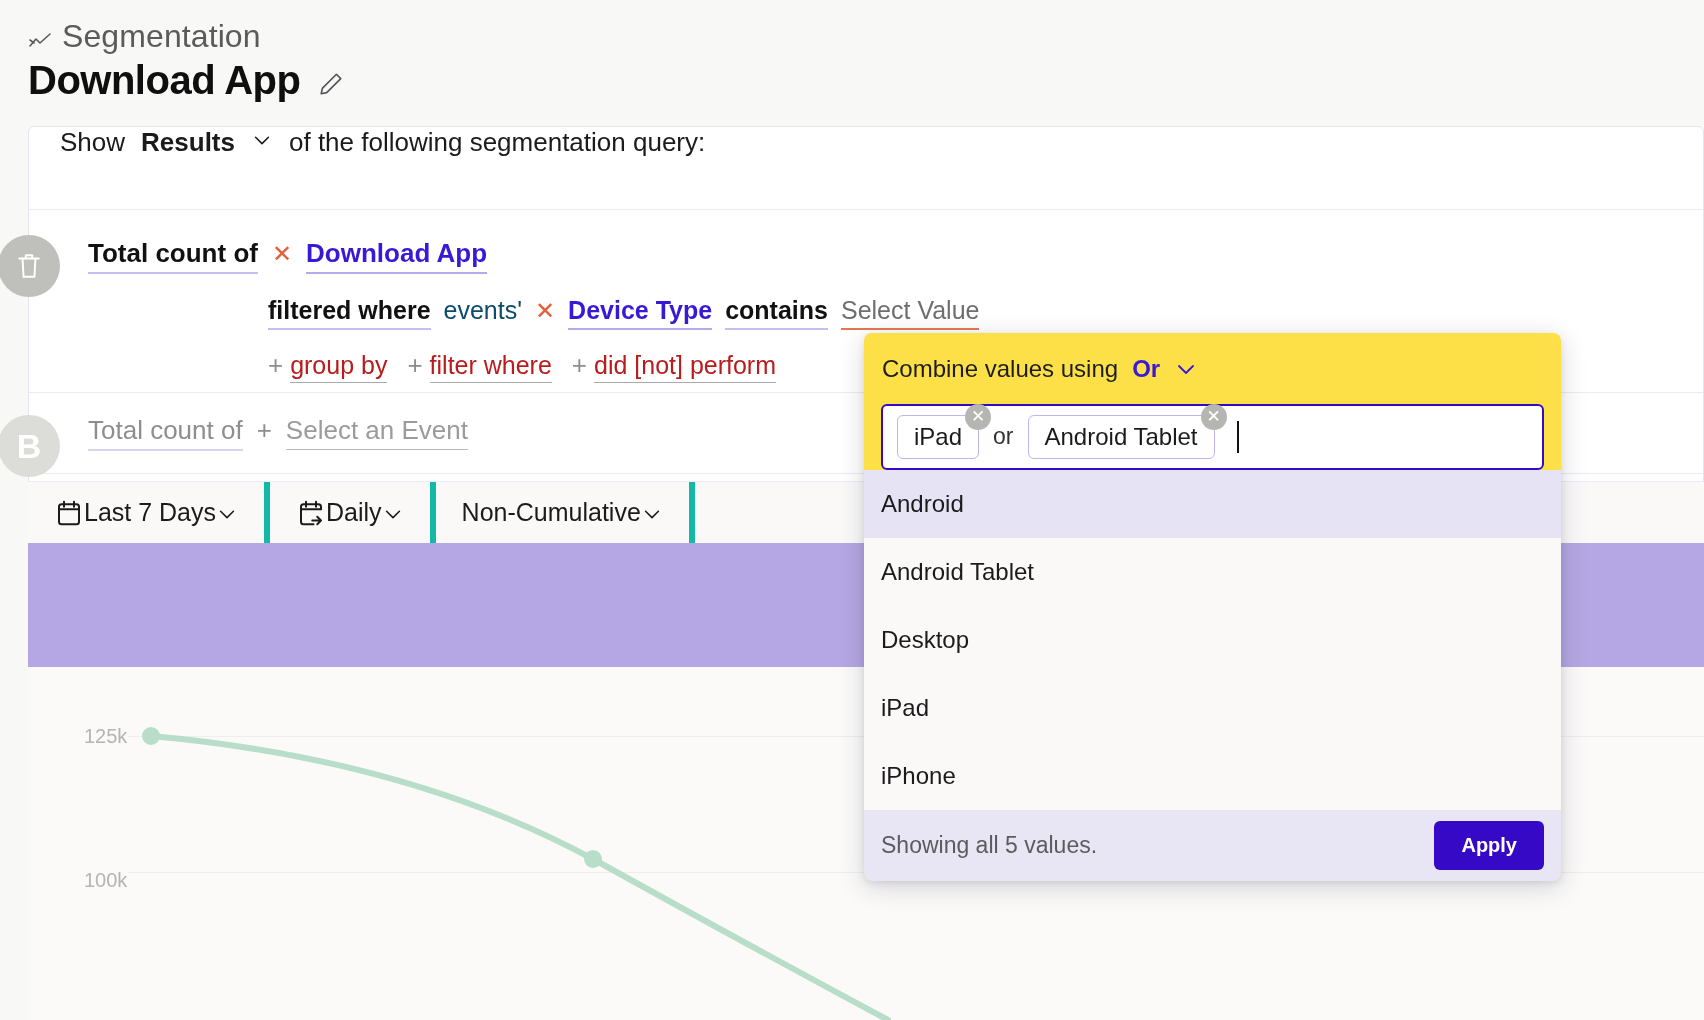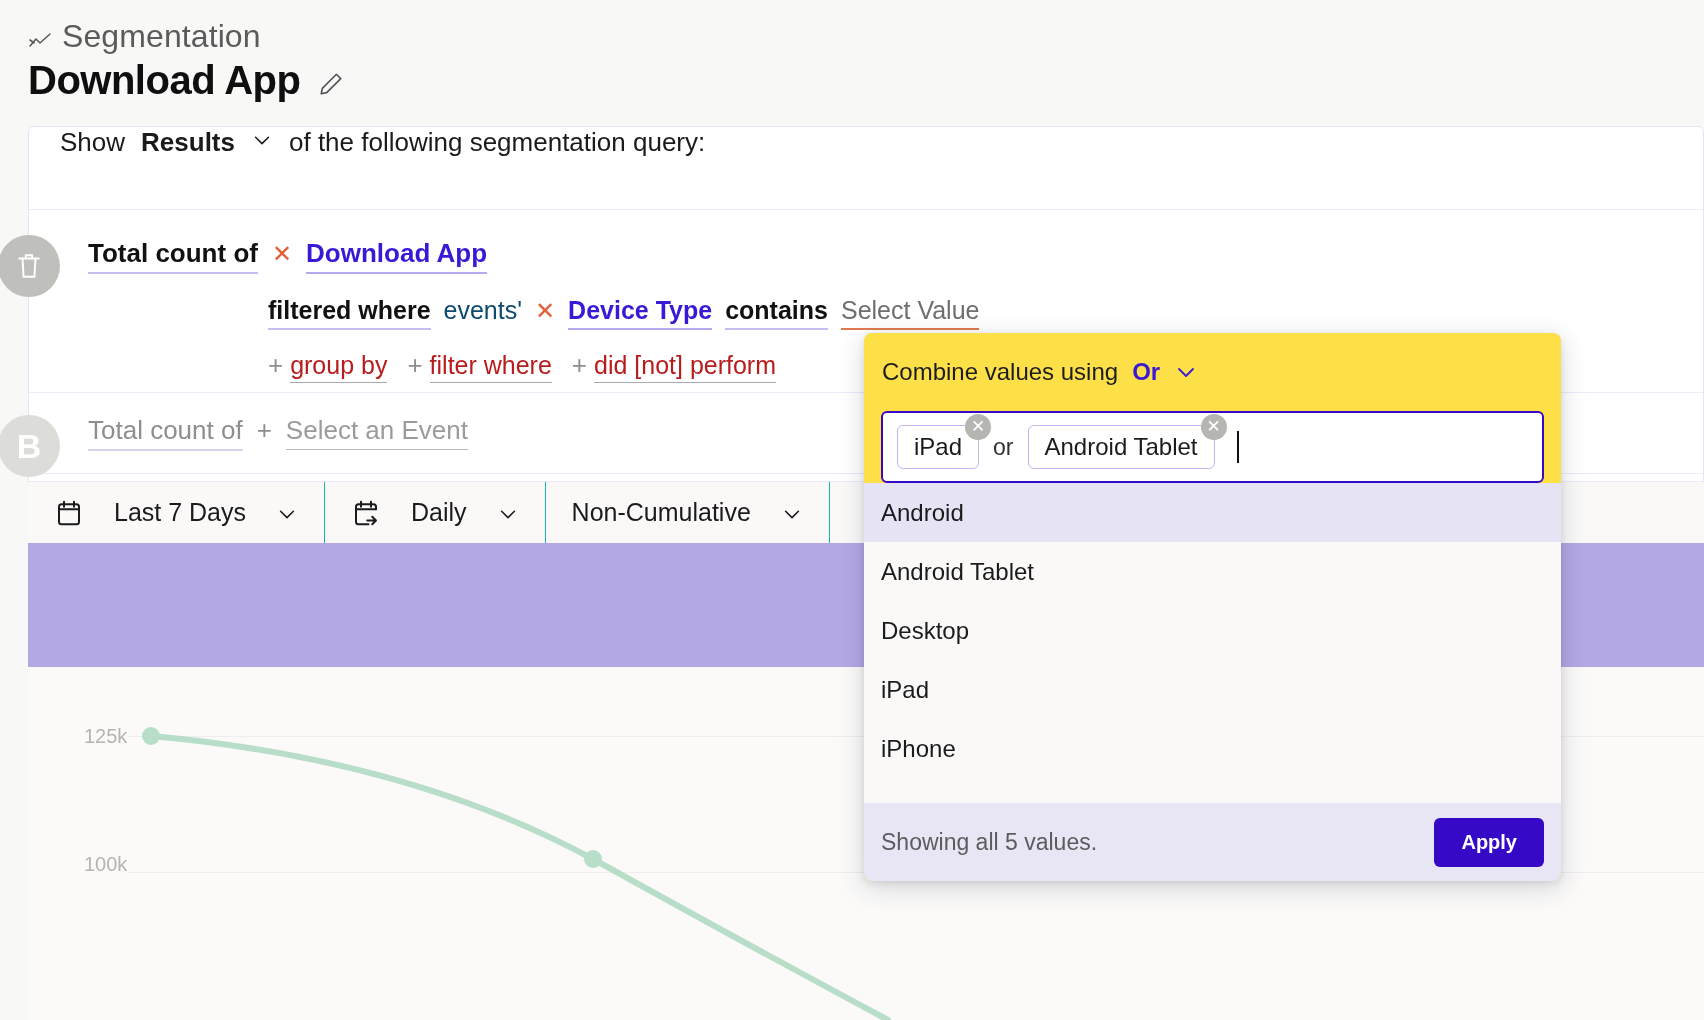--- a/index.html
+++ b/index.html
@@ -77,22 +77,22 @@
   .trash-ico { width: 26px; height: 30px; display: block; }
 
   
   .toolbar {
     position: absolute; left: 28px; top: 481px;
     width: 1676px; height: 62px;
     display: flex; background: #faf9f8;
     border-top: 1px solid #eceaf7;
   }
   .tb-item {
-    display: flex; align-items: center; gap: 30px;
-    padding: 0 26px; border-right: 1px solid #14b8a6;
+    display: flex; align-items: center; gap: 0;
+    padding: 0 26px; border-right: 6px solid #14b8a6;
     font-size: 25px; color: #1b1b1d;
   }
   .cal-ico { width: 30px; height: 30px; display: block; }
 
   
   .chart-area {
     position: absolute; left: 28px; top: 543px;
     width: 1676px; height: 477px;
     background: #fbfaf9;
     overflow: hidden;
@@ -145,21 +145,21 @@
   }
   .chip-or { font-size: 23px; color: #333; }
   .caret {
     width: 2px; height: 32px; background: #111; margin-left: 8px;
     animation: blink 1.06s step-end infinite;
   }
   @keyframes blink { 50% { opacity: 0; } }
 
   .options { flex: 1; background: #faf9f7; }
   .option {
-    height: 59px; display: flex; align-items: center;
+    height: 68px; display: flex; align-items: center;
     padding-left: 17px; font-size: 24px; color: #1b1b1d;
   }
   .option.active { background: #e6e3f5; }
 
   .popup-foot {
     height: 78px; background: #e8e5f4;
     display: flex; align-items: center; justify-content: space-between;
     padding: 0 17px;
   }
   .popup-foot .count { font-size: 23px; color: #5c5c5e; }
@@ -302,21 +302,21 @@
       </span>
     </div>
   </div>
 
   <div class="chart-area">
     <div class="legend-band"></div>
     <div class="plot">
       <div class="gridline" style="top:69px;"></div>
       <div class="gridline" style="top:205px;"></div>
       <span class="ytick" style="left:56px; top:58px;">125k</span>
-      <span class="ytick" style="left:56px; top:186px;">100k</span>
+      <span class="ytick" style="left:56px; top:202px;">100k</span>
       <svg width="1676" height="353" style="position:absolute;left:0;top:0;">
         <path d="M123 69 Q 380 92 565 192 Q 720 278 860 353" fill="none" stroke="#b8ddc8" stroke-width="6" stroke-linecap="round"></path>
         <circle cx="123" cy="69" r="9" fill="#b8ddc8"></circle>
         <circle cx="565" cy="192" r="9" fill="#b8ddc8"></circle>
       </svg>
     </div>
   </div>
 
   <div class="popup">
     <div class="popup-head">

